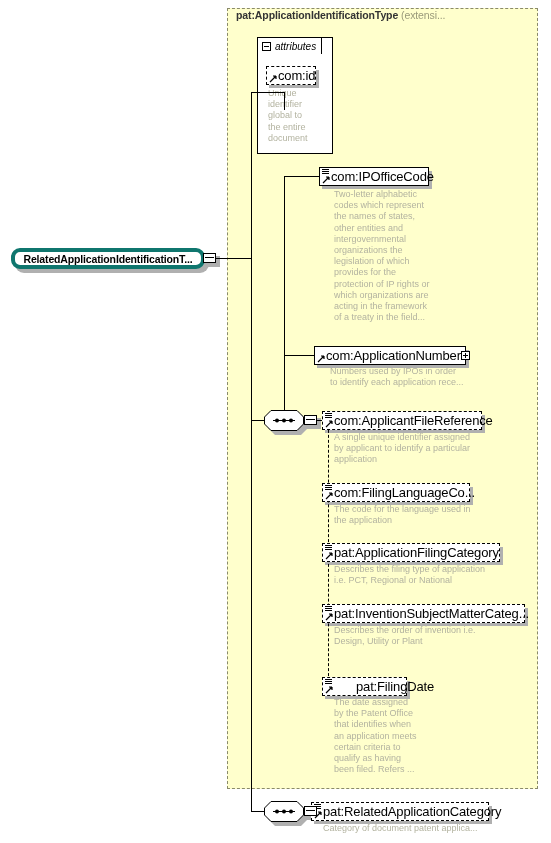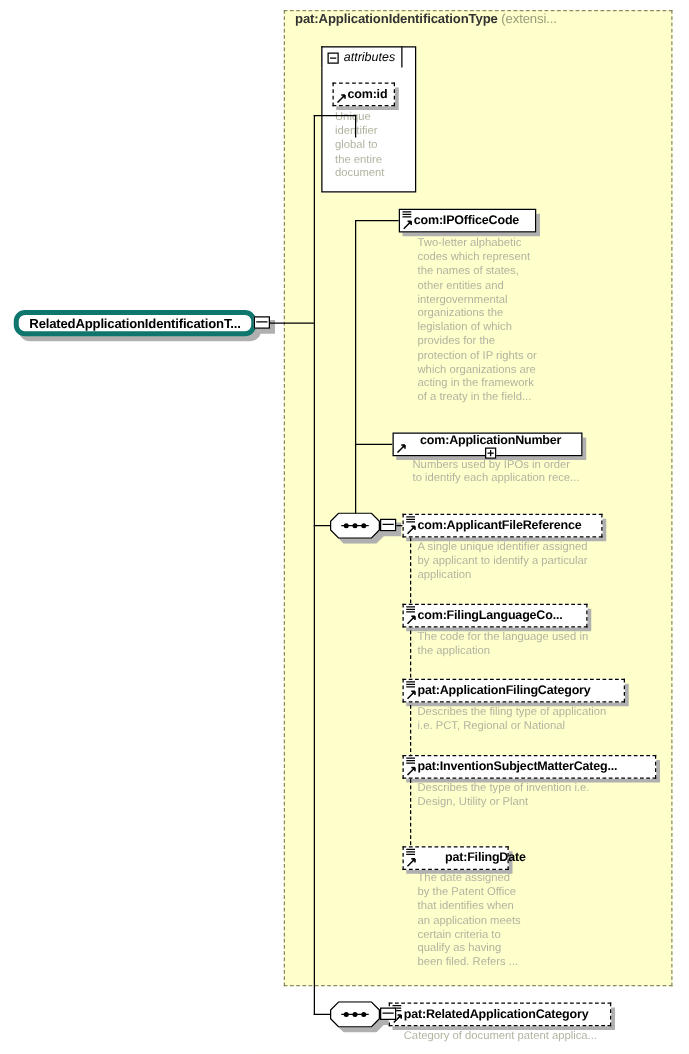--- a/index.html
+++ b/index.html
@@ -106,22 +106,22 @@
     background: #ffffff;
     display: flex;
     align-items: center;
     padding-left: 11px;
     padding-right: 6px;
     white-space: nowrap;
   }
   .node.required { border: 1px solid #000000; }
   .node.optional { border: 1px dashed #000000; }
   .node .label {
-    font-size: 10px;
-    font-weight: bold;
+    font-size: 13px;
+    font-weight: normal;
     color: #000000;
     letter-spacing: -0.15px;
   }
   .node-shadow {
     position: absolute;
     background: #b0b0b0;
     z-index: 1;
   }
   
   .doc-icon {
@@ -283,21 +283,21 @@
 organizations the
 legislation of which
 provides for the
 protection of IP rights or
 which organizations are
 acting in the framework
 of a treaty in the field...</div>
 
   <div class="ln-h" style="left:284px; top:355px; width:30px;"></div>
   <div class="node-shadow" style="left:317px; top:350px; width:152px; height:18px;"></div>
-  <div class="node required" style="left:314px; top:346px; width:152px; z-index:4; justify-content:space-between;flex-direction:column;">
+  <div class="node required" style="left:314px; top:346px; width:152px; z-index:4; justify-content:space-between;">
     <svg class="arrow-icon" viewBox="0 0 8 8">
       <path d="M1,7 L7,1 M7,1 L4,1 M7,1 L7,4" stroke="#000" stroke-width="1.2" fill="none"></path>
       <path d="M6.5,1.5 L6.5,3.5 L4.5,1.5 Z" fill="#000"></path>
     </svg>
     <span class="label">com:ApplicationNumber</span>
     <span class="plus-box"></span>
   </div>
   <div class="anno" style="left:330px; top:366px; width:160px;">Numbers used by IPOs in order
 to identify each application rece...</div>
 
@@ -377,21 +377,21 @@
         <i></i>
         <i></i>
         <i></i>
       </span>
     <svg class="arrow-icon" viewBox="0 0 8 8">
       <path d="M1,7 L7,1 M7,1 L4,1 M7,1 L7,4" stroke="#000" stroke-width="1.2" fill="none"></path>
       <path d="M6.5,1.5 L6.5,3.5 L4.5,1.5 Z" fill="#000"></path>
     </svg>
     <span class="label">pat:InventionSubjectMatterCateg...</span>
   </div>
-  <div class="anno" style="left:334px; top:625px; width:185px;">Describes the type of invention i.e.
+  <div class="anno" style="left:334px; top:625px; width:185px;">Describes the order of invention i.e.
 Design, Utility or Plant</div>
 
   <div class="dash-h" style="left:328px; top:686px; width:10px;"></div>
   <div class="node-shadow" style="left:325px; top:681px; width:85px; height:18px;"></div>
   <div class="node optional" style="left:322px; top:677px; width:85px; z-index:4;padding-left:33px;">
     <span class="doc-icon">
         <i></i>
         <i></i>
         <i></i>
       </span>

